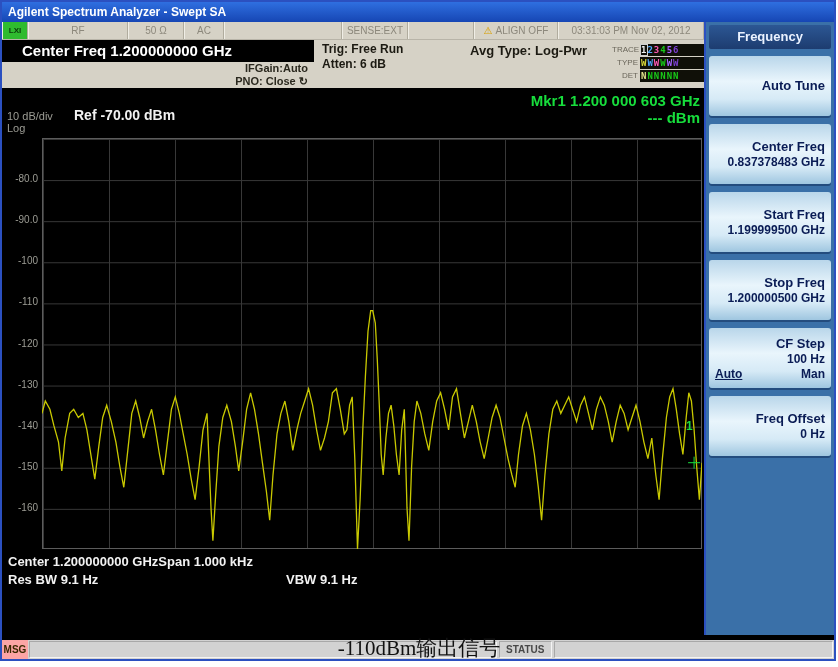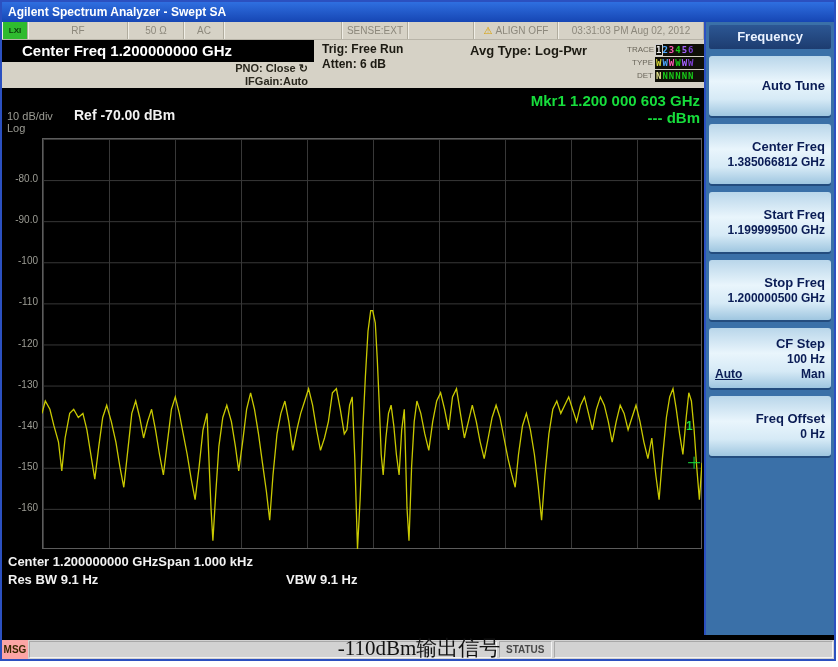--- a/index.html
+++ b/index.html
@@ -27,21 +27,21 @@
   
   .settings { height:48px; display:flex; position:relative; background:#d6d2c6; }
   .set-left { width:312px; display:flex; flex-direction:column; }
   .active-func { height:22px; background:#000; color:#fff; font-weight:bold; font-size:15px;
     line-height:22px; padding-left:20px; white-space:nowrap; }
   .pno-block { text-align:right; padding-right:6px; font-size:11px; font-weight:bold; color:#2a281e; line-height:13px; }
   .set-trig { width:128px; padding:2px 0 0 8px; font-size:12px; font-weight:bold; color:#1c1a12; line-height:15px; }
   .set-avg { flex:1; padding:3px 0 0 28px; font-size:13px; font-weight:bold; color:#1c1a12; }
   .trace-block { width:92px; padding-top:3px; font-size:8px; color:#6a665a; }
   .trace-row { display:flex; align-items:center; height:13px; }
-  .trace-row .tlabel { width:28px; text-align:right; padding-right:2px;margin-left:15px; }
+  .trace-row .tlabel { width:28px; text-align:right; padding-right:2px; }
   .trace-row .tvals { flex:1; background:#101008; height:12px; display:flex; align-items:center;
     font-family:"DejaVu Sans Mono", monospace; font-size:9px; font-weight:bold; letter-spacing:1px; padding-left:1px; }
 
   
   .display { flex:1 1 auto; background:#000; position:relative; overflow:hidden; }
   .mkr-readout { position:absolute; top:4px; right:4px; text-align:right;
     color:#17dd3c; font-size:15px; font-weight:bold; line-height:17px; }
   .scale-label { position:absolute; left:5px; top:22px; color:#9c9c94; font-size:11px; }
   .scale-type { position:absolute; left:5px; top:34px; color:#9c9c94; font-size:11px; }
   .ref-label { position:absolute; left:72px; top:19px; color:#f2f2f2; font-size:14px; font-weight:bold; }
@@ -107,32 +107,32 @@
           <div class="cell" style="width:100px">RF</div>
           <div class="cell" style="width:56px">50 Ω</div>
           <div class="cell" style="width:40px">AC</div>
           <div class="cell" style="width:118px"></div>
           <div class="cell" style="width:66px">SENSE:EXT</div>
           <div class="cell" style="width:66px"></div>
           <div class="cell" style="width:84px">
             <span class="warn-tri">⚠</span>
             <span>ALIGN OFF</span>
           </div>
-          <div class="cell" style="flex:1">03:31:03 PM Aug 02, 2012</div>
+          <div class="cell" style="flex:1">03:31:03 PM Nov 02, 2012</div>
         </div>
 
         <div class="settings">
           <div class="set-left">
             <div class="active-func">Center Freq  1.200000000 GHz</div>
             <div class="pno-block">
+              <div>IFGain:Auto</div>
               <div>
                 <span>PNO: Close</span>
                 <span>↻</span>
               </div>
-              <div>IFGain:Auto</div>
             </div>
           </div>
           <div class="set-trig">
             <div>Trig: Free Run</div>
             <div>Atten: 6 dB</div>
           </div>
           <div class="set-avg">Avg Type: Log-Pwr</div>
           <div class="trace-block" id="trace-block">
               <div class="trace-row">
                 <span class="tlabel">TRACE</span>
@@ -211,21 +211,21 @@
 
       <div class="menu">
         <div class="menu-title">Frequency</div>
 
         <div class="softkey">
           <div class="sk-label">Auto Tune</div>
         </div>
 
         <div class="softkey">
           <div class="sk-label">Center Freq</div>
-          <div class="sk-value">1.385066812 GHz</div>
+          <div class="sk-value">0.837378483 GHz</div>
         </div>
 
         <div class="softkey">
           <div class="sk-label">Start Freq</div>
           <div class="sk-value">1.199999500 GHz</div>
         </div>
 
         <div class="softkey">
           <div class="sk-label">Stop Freq</div>
           <div class="sk-value">1.200000500 GHz</div>

